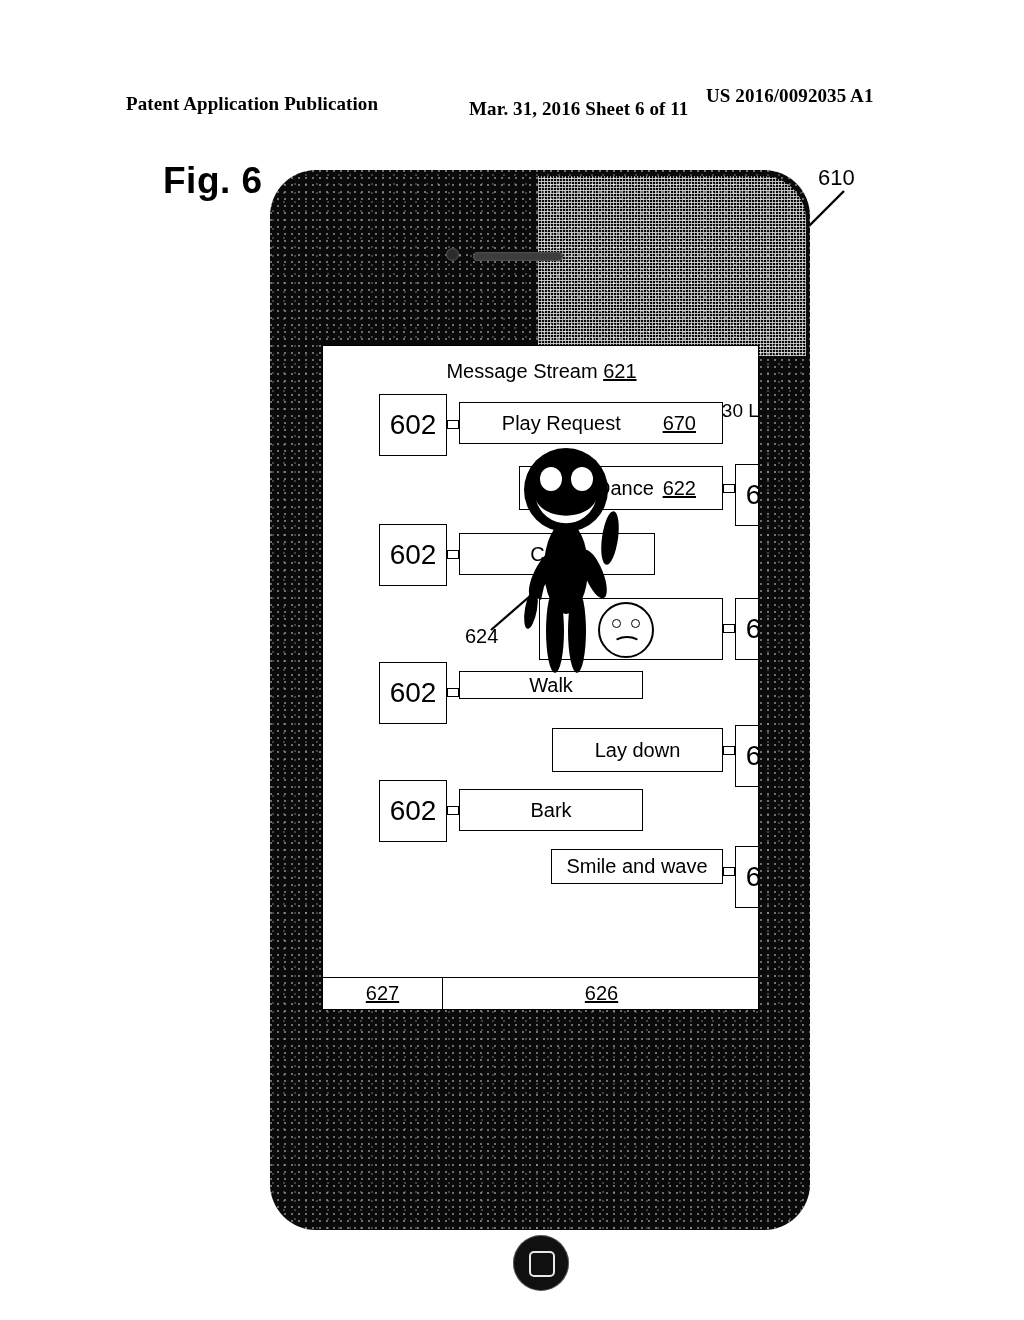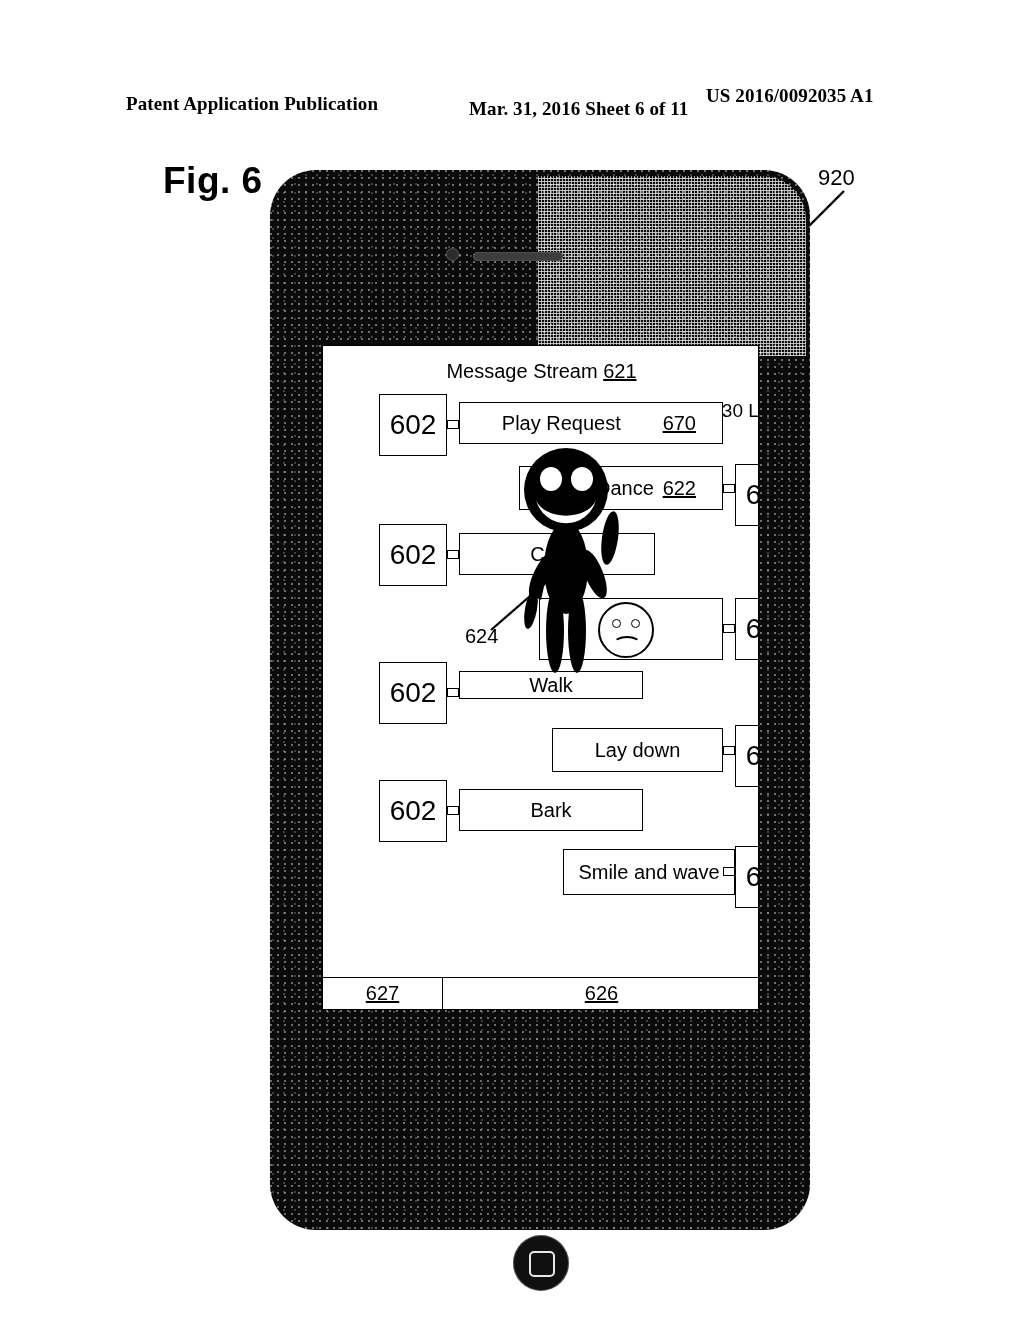--- a/index.html
+++ b/index.html
@@ -297,21 +297,21 @@
 <body>
 
 <div class="pub-header">
   <span class="h-left">Patent Application Publication</span>
   <span class="h-mid">Mar. 31, 2016  Sheet 6 of 11</span>
   <span class="h-right">US 2016/0092035 A1</span>
 </div>
 
 <div class="fig-label">Fig. 6</div>
 
-<div class="callout-610">920</div>
+<div class="callout-610">610</div>
 <svg class="callout-610-arrow" viewBox="0 0 70 70">
   <line x1="64" y1="6" x2="18" y2="52" stroke="#000" stroke-width="2.4"></line>
   <polygon points="10,60 26,44 30,56" fill="#000"></polygon>
 </svg>
 
 <div class="phone">
   <div class="phone-shell"></div>
   <div class="grain"></div>
 
   <div class="bezel-sheen-clip">
@@ -385,21 +385,21 @@
     </div>
 
     <div class="idbox" style="left:56px; top:434px; width:68px; height:62px;">
       <span>602</span>
     </div>
     <div class="stub" style="left:124px; top:460px;"></div>
     <div class="bubble center-only" style="left:136px; top:443px; width:184px; height:42px;">
       <span class="txt">Bark</span>
     </div>
 
-    <div class="bubble center-only" style="left:240px; top:503px; width:172px; height:46px;">
+    <div class="bubble center-only" style="left:228px; top:503px; width:172px; height:35px;">
       <span class="txt">Smile and wave</span>
     </div>
     <div class="stub" style="left:400px; top:521px;"></div>
     <div class="idbox" style="left:412px; top:500px; width:68px; height:62px;">
       <span>601</span>
     </div>
 
     <svg class="avatar" viewBox="0 0 150 240">
 
       <ellipse cx="96" cy="128" rx="9" ry="26" transform="rotate(-22 96 128)" fill="#000"></ellipse>

